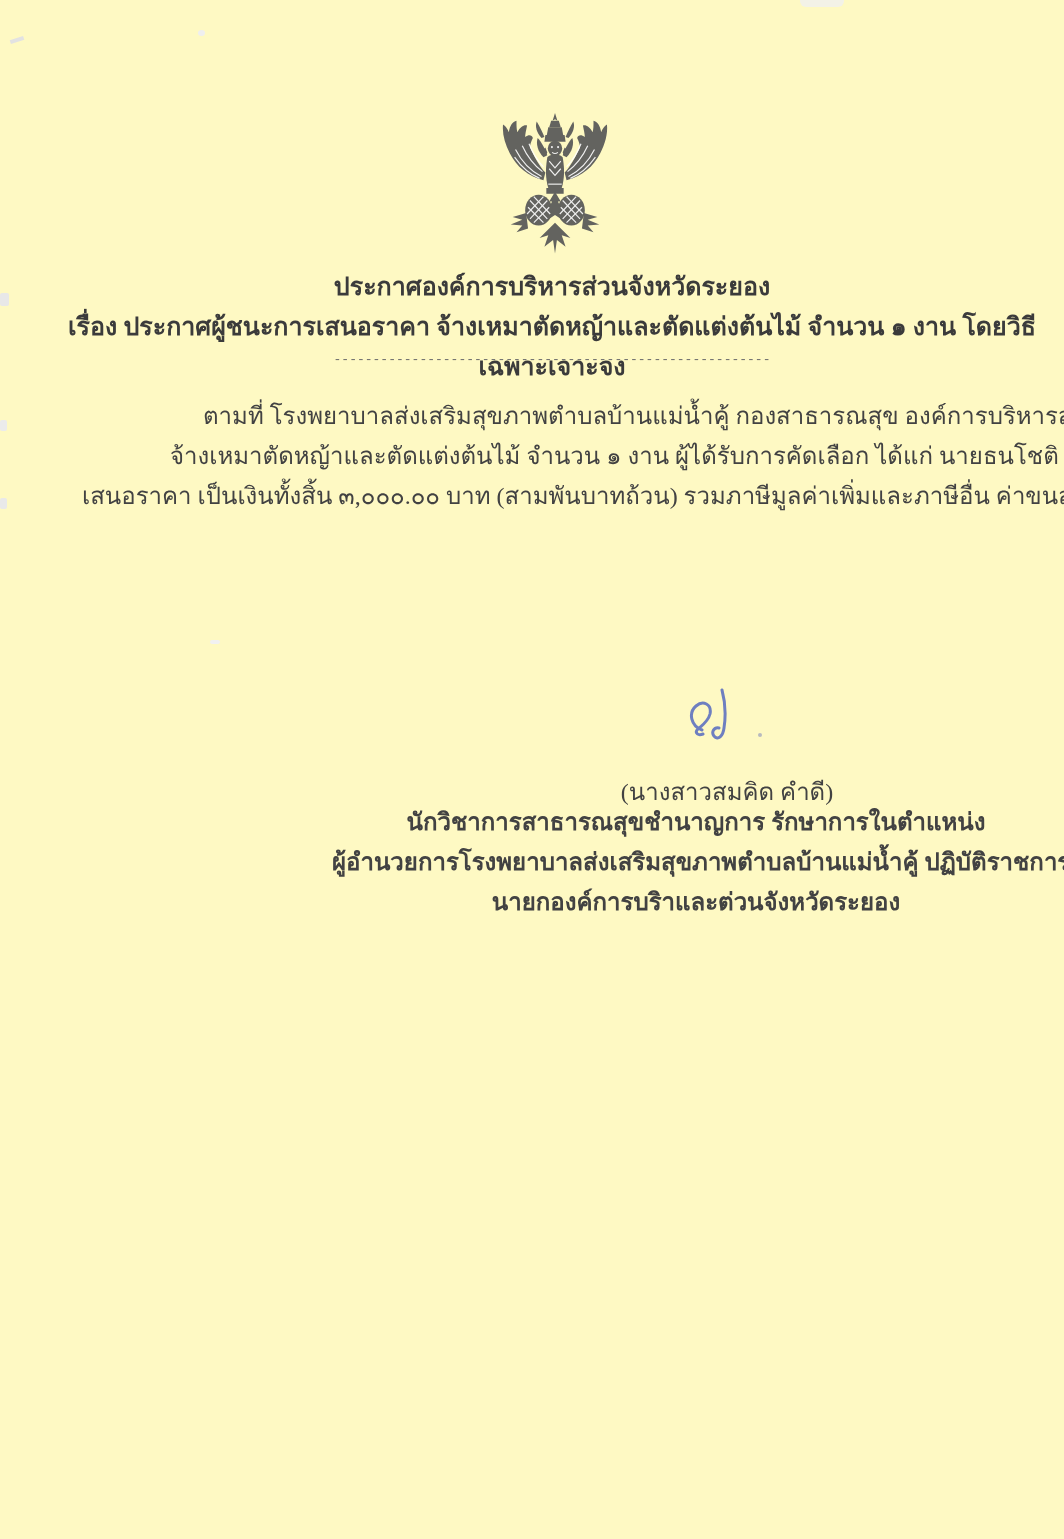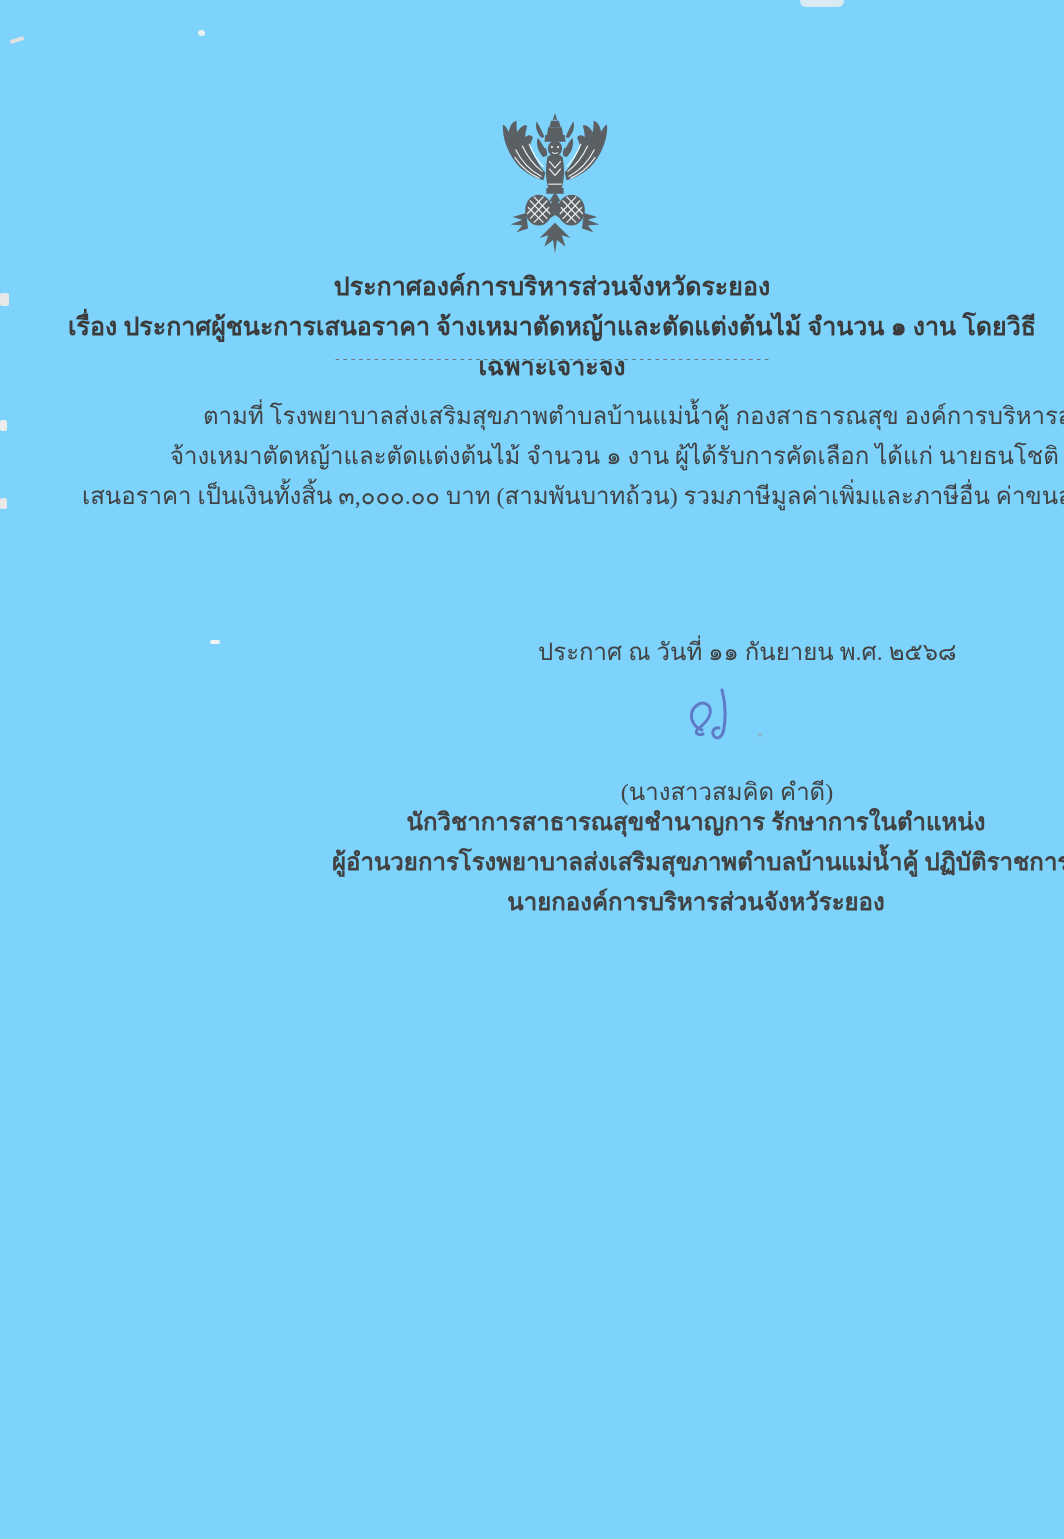--- a/index.html
+++ b/index.html
@@ -1,21 +1,21 @@
 <!DOCTYPE html>
 <html><head>
 <meta charset="utf-8">
 <style>
   * { margin:0; padding:0; box-sizing:border-box; }
   html,body { background:#9a9a9a; }
   .page {
     position:relative;
     width:1064px; height:1539px;
     margin:0 auto;
-    background:#7dd3fc;
+    background:#fef9c3;
     overflow:hidden;
     font-family:"Liberation Serif", serif;
     color:#3e3e3e;
   }
   
   .emblem-wrap {
     position:absolute; left:487px; top:111px;
     width:136px; height:154px;
   }
   
@@ -149,37 +149,36 @@
   <div class="center-band doc-title">ประกาศองค์การบริหารส่วนจังหวัดระยอง</div>
   <div class="center-band doc-subject">เรื่อง ประกาศผู้ชนะการเสนอราคา จ้างเหมาตัดหญ้าและตัดแต่งต้นไม้ จำนวน ๑ งาน โดยวิธีเฉพาะเจาะจง</div>
   <div class="center-band separator">--------------------------------------------------------</div>
 
   <div class="body-block">
     <div class="body-line indent-1">ตามที่ โรงพยาบาลส่งเสริมสุขภาพตำบลบ้านแม่น้ำคู้ กองสาธารณสุข  องค์การบริหารส่วนจังหวัด</div>
     <div class="body-line indent-2">จ้างเหมาตัดหญ้าและตัดแต่งต้นไม้ จำนวน ๑ งาน ผู้ได้รับการคัดเลือก ได้แก่ นายธนโชติ นามวงษ์ โดย</div>
     <div class="body-line">เสนอราคา เป็นเงินทั้งสิ้น ๓,๐๐๐.๐๐ บาท (สามพันบาทถ้วน) รวมภาษีมูลค่าเพิ่มและภาษีอื่น ค่าขนส่ง ค่าจด</div>
   </div>
 
-  <div class="date-line">ประกาศ ณ วันที่  ๑๑  กันยายน  พ.ศ. ๒๕๖๘</div>
 
   <div class="signature-wrap">
     <svg width="66" height="66" viewBox="0 0 66 66" aria-hidden="true">
       <g stroke="#5b6fc0" stroke-width="3" fill="none" stroke-linecap="round" stroke-linejoin="round" opacity="0.88">
         <path d="M18,46 C7,42 4,29 12,22 C19,16 28,20 26,30 C24,38 17,42 13,46 C11,49 14,52 19,50"></path>
         <path d="M38,6 C41,17 42,31 40,44 C39,52 34,57 30,52 C27,48 30,43 35,44"></path>
       </g>
     </svg>
   </div>
   <div class="sig-dot"></div>
 
   <div class="signer-name">(นางสาวสมคิด คำดี)</div>
   <div class="signer-positions">
     <div>นักวิชาการสาธารณสุขชำนาญการ รักษาการในตำแหน่ง</div>
     <div>ผู้อำนวยการโรงพยาบาลส่งเสริมสุขภาพตำบลบ้านแม่น้ำคู้ ปฏิบัติราชการแทน</div>
-    <div>นายกองค์การบริหารส่วนจังหวัระยอง</div>
+    <div>นายกองค์การบริาและต่วนจังหวัดระยอง</div>
   </div>
 
   <div class="artifact a1"></div>
   <div class="artifact a2"></div>
   <div class="artifact a3"></div>
   <div class="artifact a4"></div>
   <div class="artifact a5"></div>
   <div class="artifact a6"></div>
   <div class="artifact a7"></div>
 

